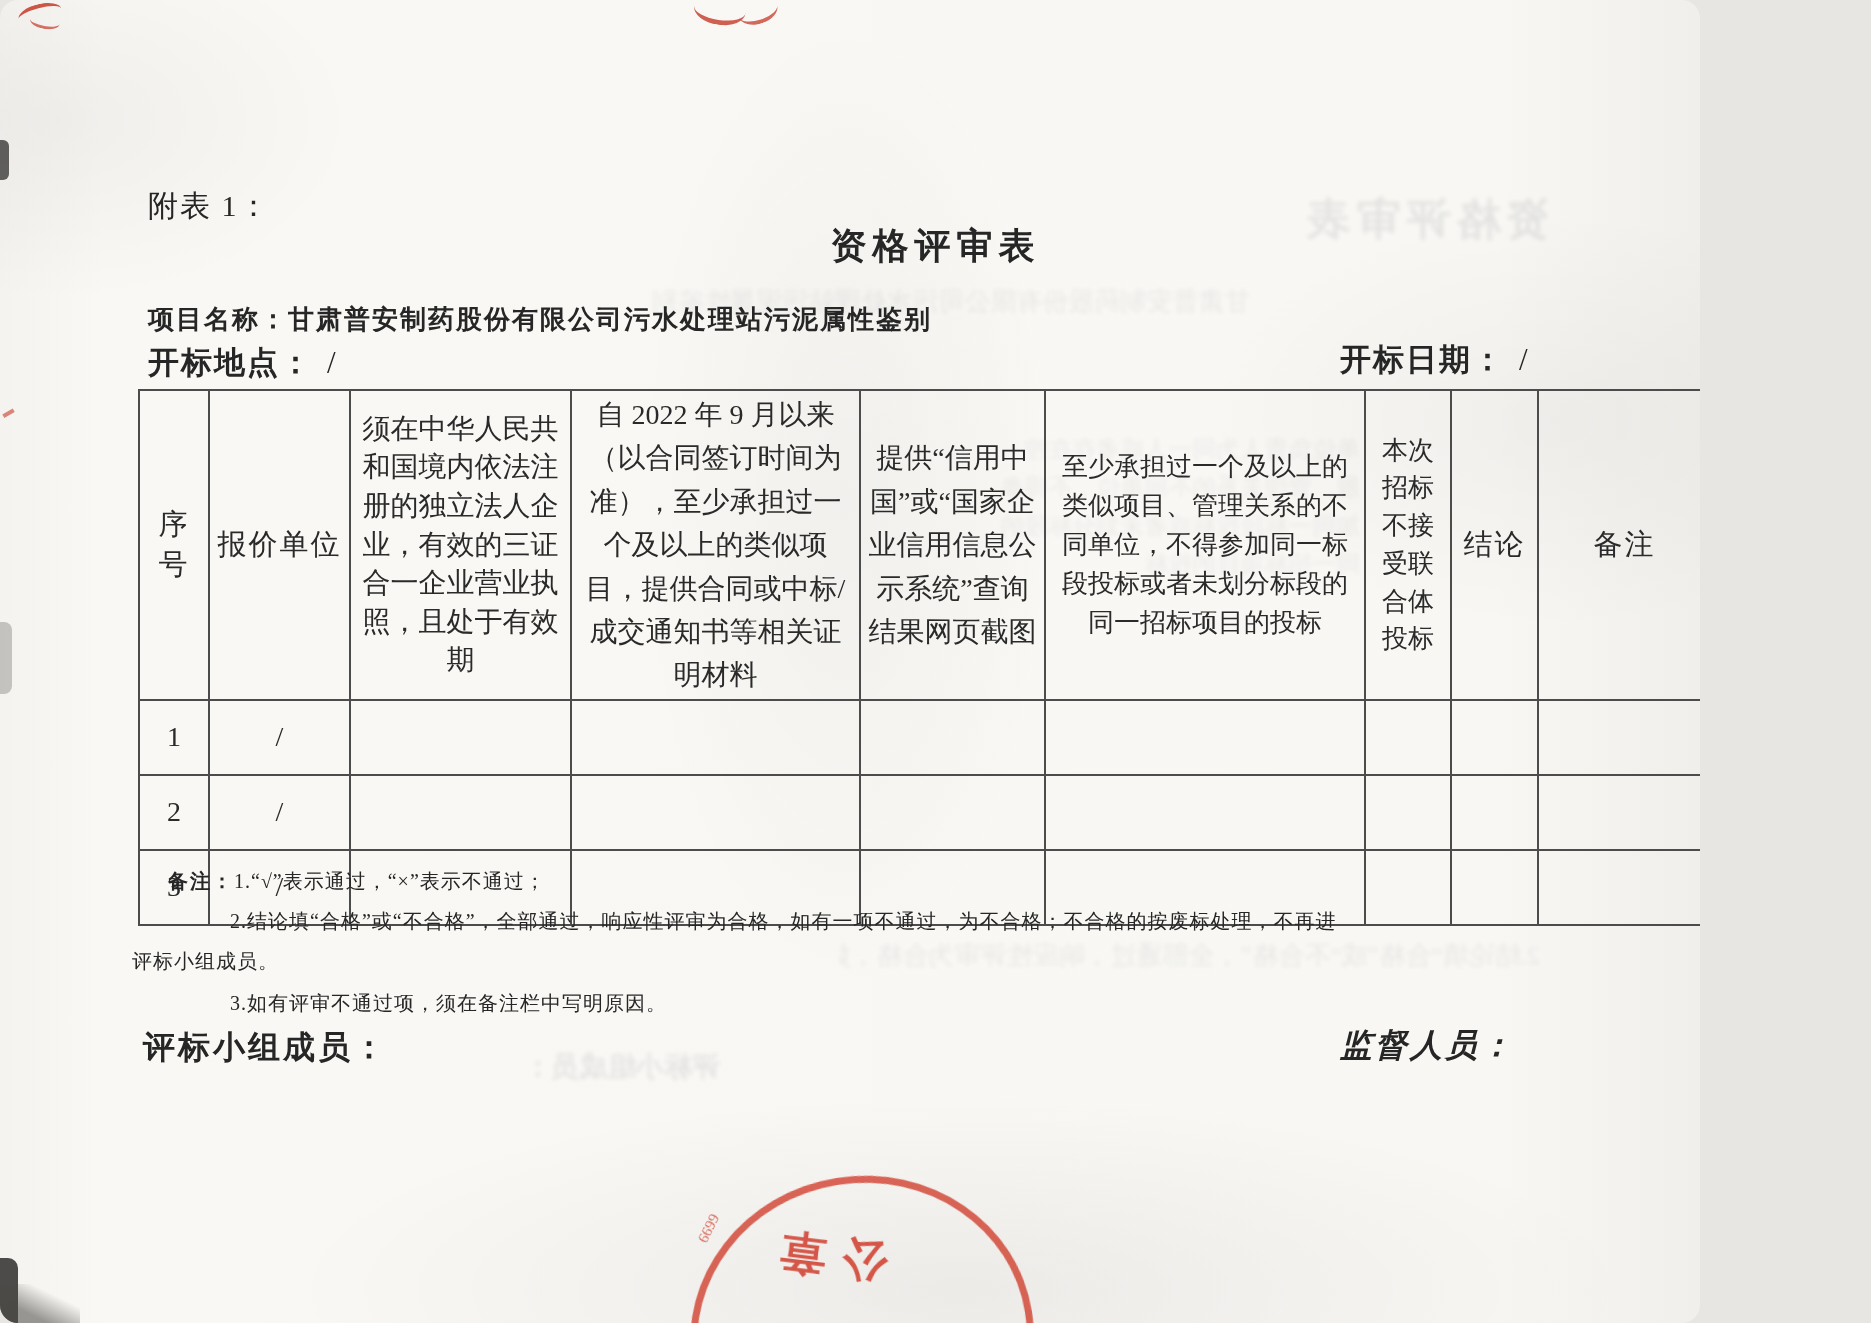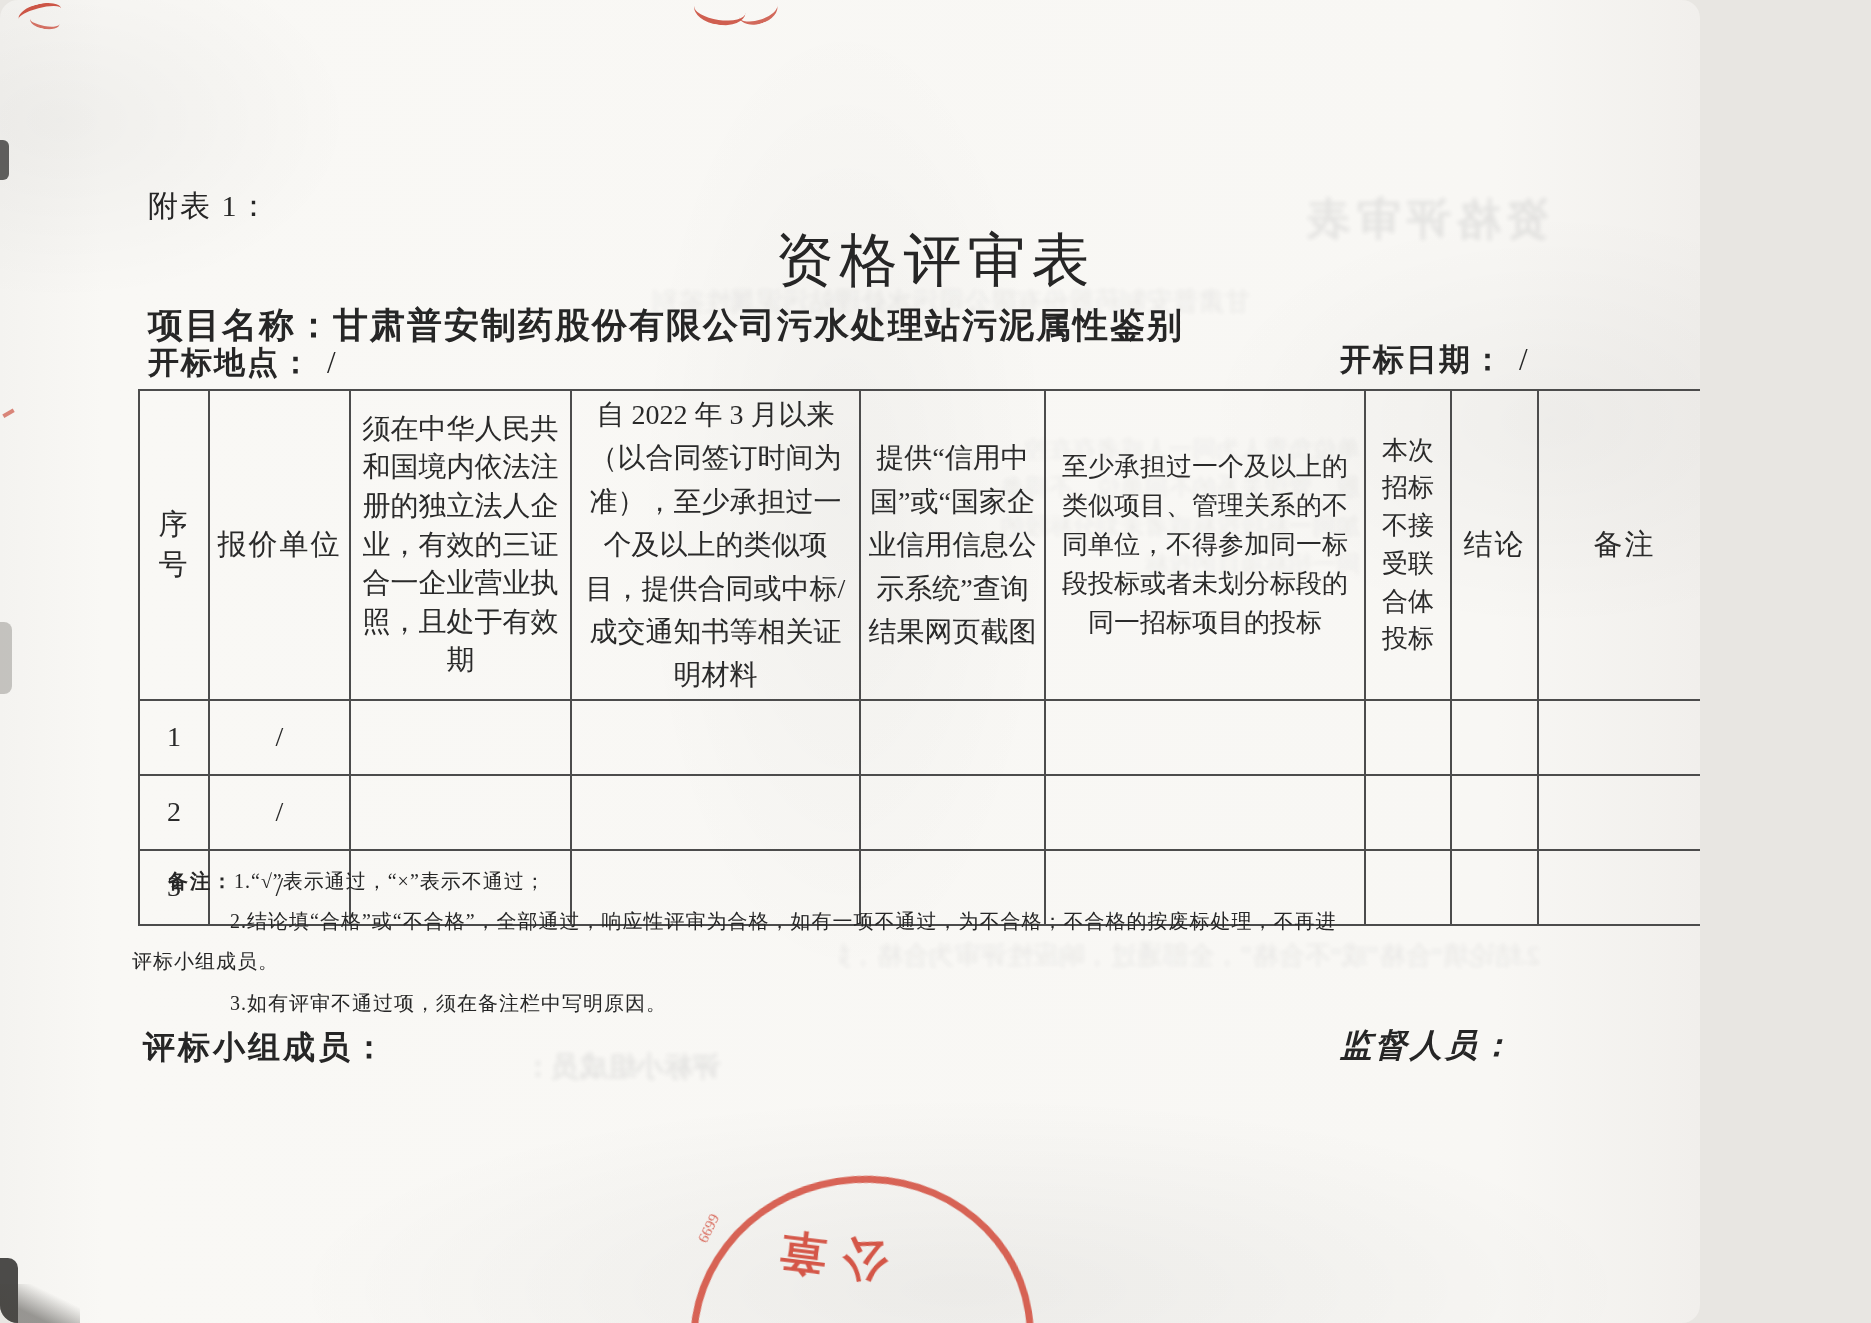--- a/index.html
+++ b/index.html
@@ -14,22 +14,22 @@
       radial-gradient(ellipse 300px 700px at 845px 500px, rgba(0,0,0,0.03), rgba(0,0,0,0) 70%),
       radial-gradient(ellipse 900px 260px at 960px 1290px, rgba(0,0,0,0.05), rgba(0,0,0,0) 75%),
       radial-gradient(ellipse 420px 260px at 60px 120px, rgba(0,0,0,0.04), rgba(0,0,0,0) 70%),
       linear-gradient(90deg,#f4f3f0 0%,#f9f8f5 6%,#f8f7f4 88%,#f1efec 100%);
     border-radius: 18px;
   }
   .abs{position:absolute;}
   .lbl{font-weight:bold;}
 
   .appendix{left:148px;top:186px;font-size:30px;letter-spacing:2px;}
-  .doc-title{left:0;top:222px;width:1871px;text-align:center;font-size:58px;font-weight:normal;letter-spacing:6px;}
-  .project-line{left:148px;top:302px;font-size:35px;font-weight:bold;letter-spacing:2px;}
+  .doc-title{left:0;top:222px;width:1871px;text-align:center;font-size:36px;font-weight:bold;letter-spacing:6px;}
+  .project-line{left:148px;top:302px;font-size:26px;font-weight:bold;letter-spacing:2px;}
   .loc-line{left:148px;top:342px;font-size:31px;font-weight:bold;letter-spacing:2px;}
   .date-line{left:1340px;top:339px;font-size:31px;font-weight:bold;letter-spacing:2px;}
   .slash-val{font-weight:normal;padding-left:14px;}
 
   table.qual{
     position:absolute;left:138px;top:389px;
     border-collapse:collapse;table-layout:fixed;
     width:1572px;
   }
   table.qual td,table.qual th{
@@ -136,21 +136,21 @@
         <col style="width:320px">
       <col style="width:86px">
         <col style="width:87px">
         <col style="width:173px">
     </colgroup>
     <tbody>
         <tr class="hdr">
       <th class="th-short">序号</th>
       <th class="th-short">报价单位</th>
       <th class="th-c2">须在中华人民共和国境内依法注册的独立法人企业，有效的三证合一企业营业执照，且处于有效期</th>
-      <th class="th-c3">自 2022 年 3 月以来（以合同签订时间为准），至少承担过一个及以上的类似项目，提供合同或中标/成交通知书等相关证明材料</th>
+      <th class="th-c3">自 2022 年 9 月以来（以合同签订时间为准），至少承担过一个及以上的类似项目，提供合同或中标/成交通知书等相关证明材料</th>
       <th class="th-c4">提供“信用中国”或“国家企业信用信息公示系统”查询结果网页截图</th>
       <th class="th-c5">至少承担过一个及以上的类似项目、管理关系的不同单位，不得参加同一标段投标或者未划分标段的同一招标项目的投标</th>
       <th class="th-c6">本次招标不接受联合体投标</th>
       <th class="th-short">结论</th>
       <th class="th-short">备注</th>
     </tr>
     <tr class="body-row">
       <td class="cell-txt">1</td>
       <td class="cell-txt">/</td>
       <td></td>

